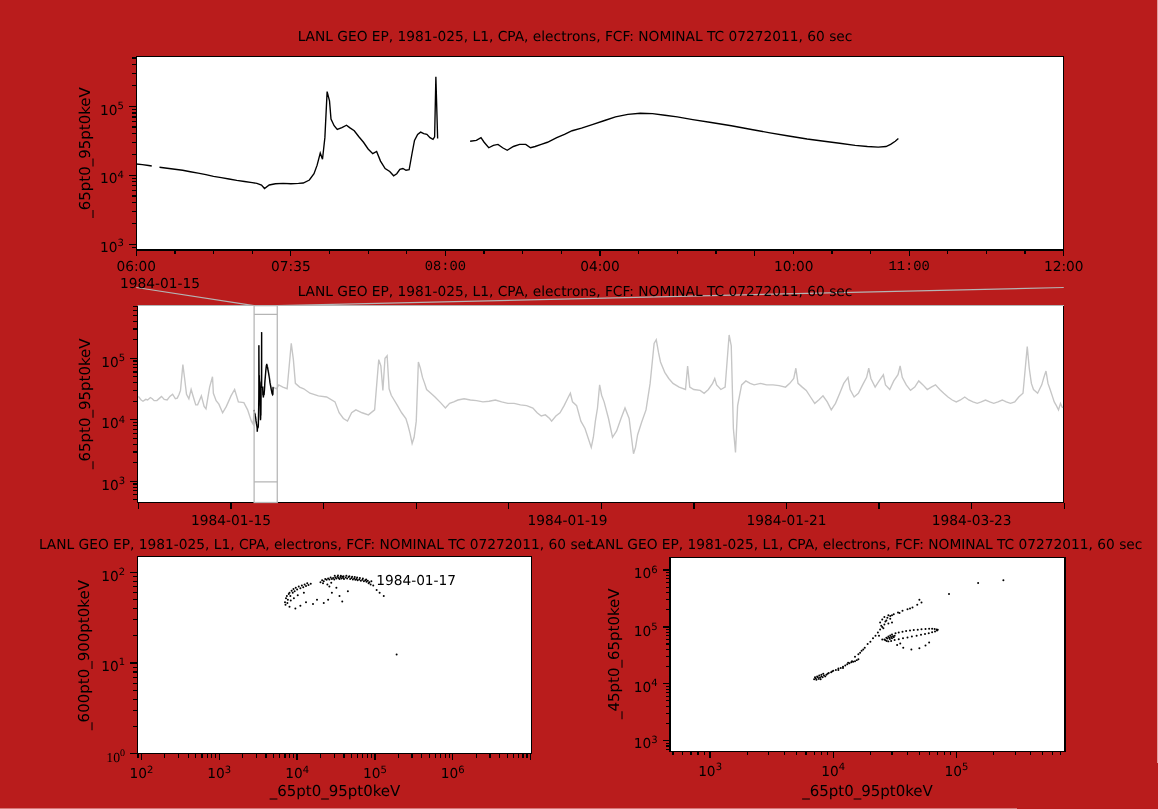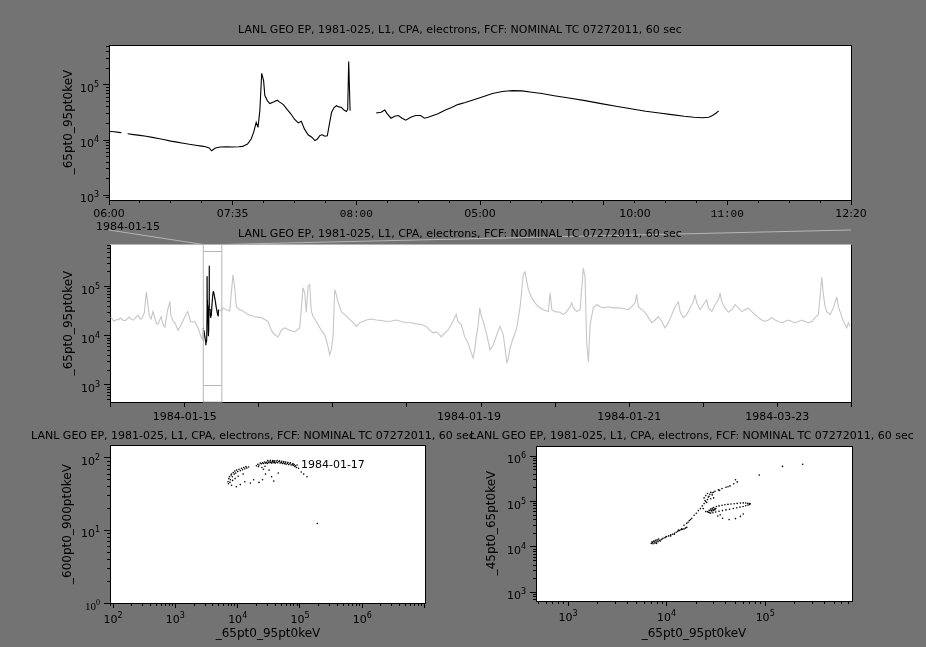--- a/index.html
+++ b/index.html
@@ -1,16 +1,16 @@
 <!DOCTYPE html>
 <html><head>
 <meta charset="utf-8">
 <style>
   html,body{margin:0;padding:0;background:#fff;}
-  #screen{position:relative;width:926px;height:647px;background:#737373;overflow:hidden;
+  #screen{position:relative;width:926px;height:647px;background:#b91c1c;overflow:hidden;
           font-family:"DejaVu Sans",sans-serif;color:#000;}
   #plot-svg{position:absolute;left:0;top:0;}
   .title{position:absolute;font-size:11px;transform:translateX(-50%);white-space:nowrap;}
   .ylab{position:absolute;font-size:12px;transform:translate(-50%,-50%) rotate(-90deg);white-space:nowrap;}
   .xlab{position:absolute;font-size:12px;transform:translateX(-50%);white-space:nowrap;}
   .ticklab{position:absolute;font-size:11px;white-space:nowrap;line-height:14px;}
   .yt{width:40px;text-align:right;}
   .xt{transform:translateX(-50%);}
   .datelab{position:absolute;font-size:11px;white-space:nowrap;}
   sup{font-size:8px;}
@@ -522,30 +522,30 @@
   <div class="xlab" style="left:268px;top:626px">_65pt0_95pt0keV</div>
   <div class="xlab" style="left:694px;top:626px">_65pt0_95pt0keV</div>
 
   <div class="datelab" style="left:96px;top:220px">1984-01-15</div>
 <div class="ticklab yt" style="left: 59px; top: 188.303px;"><span>10</span><sup>3</sup></div>
     <div class="ticklab yt" style="left: 59px; top: 133.131px;"><span>10</span><sup>4</sup></div>
     <div class="ticklab yt" style="left: 59px; top: 77.9596px;"><span>10</span><sup>5</sup></div>
     <div class="ticklab xt" style="left: 109px; top: 207px;">06:00</div>
     <div class="ticklab xt" style="left: 232.667px; top: 207px;">07:35</div>
     <div class="ticklab xt" style="left: 356.333px; top: 207px; font-family: Liberation Mono, monospace;">08:00</div>
-    <div class="ticklab xt" style="left: 480px; top: 207px;">05:00</div>
+    <div class="ticklab xt" style="left: 480px; top: 207px;">04:00</div>
     <div class="ticklab xt" style="left: 635px; top: 207px;">10:00</div>
     <div class="ticklab xt" style="left: 727.333px; top: 207px; font-family: Liberation Mono, monospace;">11:00</div>
-    <div class="ticklab xt" style="left: 851px; top: 207px;">12:20</div>
+    <div class="ticklab xt" style="left: 851px; top: 207px;">12:00</div>
     <div class="ticklab yt" style="left: 60px; top: 377.954px;"><span>10</span><sup>3</sup></div>
     <div class="ticklab yt" style="left: 60px; top: 328.798px;"><span>10</span><sup>4</sup></div>
     <div class="ticklab yt" style="left: 60px; top: 279.643px;"><span>10</span><sup>5</sup></div>
     <div class="ticklab xt" style="left: 184.77px; top: 410px;">1984-01-15</div>
     <div class="ticklab xt" style="left: 332.91px; top: 410px; margin-top: 48px;">1984-01-17</div>
-    <div class="ticklab xt" style="left: 469px; top: 410px;">1984-01-19</div>
+    <div class="ticklab xt" style="left: 454px; top: 410px;">1984-01-19</div>
     <div class="ticklab xt" style="left: 629.19px; top: 410px;">1984-01-21</div>
     <div class="ticklab xt" style="left: 777.33px; top: 410px;">1984-03-23</div>
     <div class="ticklab yt" style="left: 60px; top: 596px; font-family: Liberation Serif, serif;"><span>10</span><sup>0</sup></div>
     <div class="ticklab yt" style="left: 60px; top: 523.489px; text-align: right;"><span>10</span><sup>1</sup></div>
     <div class="ticklab yt" style="left: 60px; top: 450.978px;"><span>10</span><sup>2</sup></div>
     <div class="ticklab xt" style="left: 113.151px; top: 609px;"><span>10</span><sup>2</sup></div>
     <div class="ticklab xt" style="left: 175.414px; top: 609px;"><span>10</span><sup>3</sup></div>
     <div class="ticklab xt" style="left: 237.676px; top: 609px;"><span>10</span><sup>4</sup></div>
     <div class="ticklab xt" style="left: 299.939px; top: 609px;"><span>10</span><sup>5</sup></div>
     <div class="ticklab xt" style="left: 362.202px; top: 609px;"><span>10</span><sup>6</sup></div>

